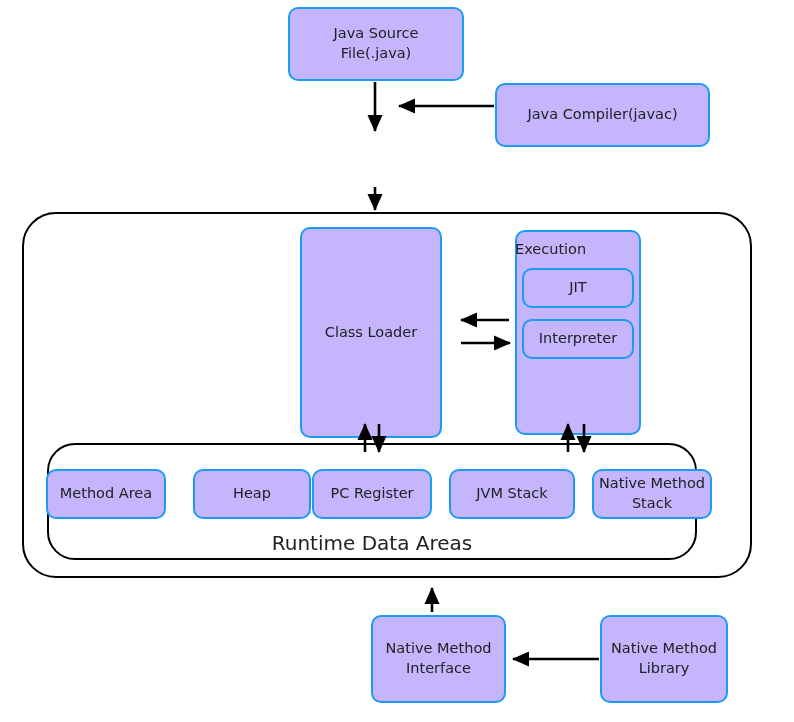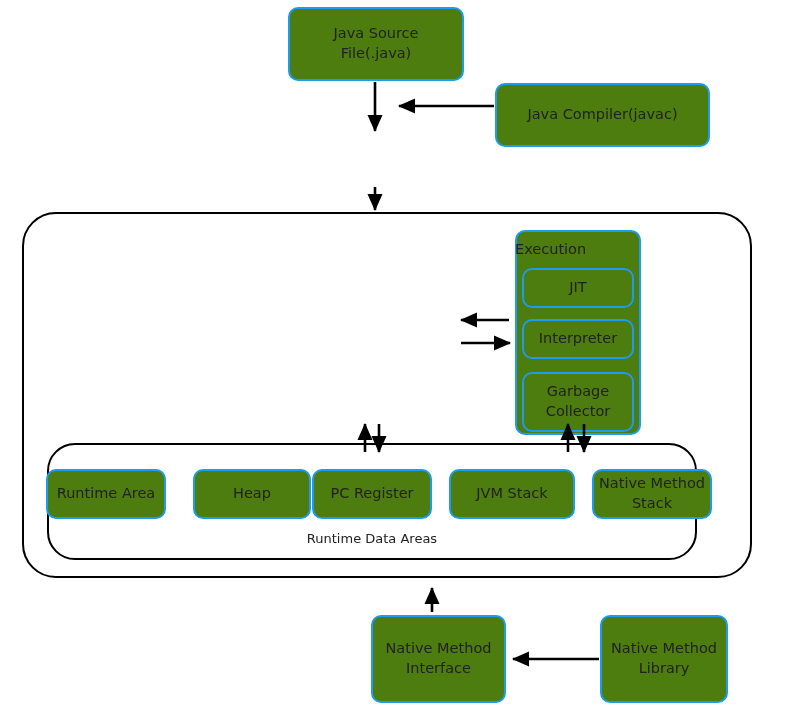--- a/index.html
+++ b/index.html
@@ -18,21 +18,21 @@
   }
   .node {
     position: absolute;
     box-sizing: border-box;
     display: flex;
     align-items: center;
     justify-content: center;
     text-align: center;
     border: 2px solid #1b9cf0;
     border-radius: 10px;
-    background: #4d7c0f;
+    background: #c4b5fd;
     color: #222222;
     font-size: 14.5px;
     line-height: 1.35;
     white-space: pre-line;
     z-index: 3;
   }
   .container-box {
     position: absolute;
     box-sizing: border-box;
     border: 2px solid #000000;
@@ -42,21 +42,21 @@
     border-radius: 34px;
     z-index: 1;
   }
   #runtime-container {
     border-radius: 28px;
     z-index: 2;
   }
   .container-label {
     position: absolute;
     text-align: center;
-    font-size: 13px;
+    font-size: 20px;
     color: #222222;
     z-index: 4;
   }
   .group-label {
     position: absolute;
     text-align: left;
     font-size: 14.5px;
     color: #222222;
     z-index: 5;
   }
@@ -83,33 +83,32 @@
   <div class="container-box" id="jvm-container" style="left:22px; top:212px; width:730px; height:366px;"></div>
 
   <div class="container-box" id="runtime-container" style="left:47px; top:443px; width:650px; height:117px;"></div>
 
   <div class="node" id="java-source-file" style="left:288px; top:7px; width:176px; height:74px;">Java Source
 File(.java)</div>
 
   <div class="node" id="java-compiler" style="left:495px; top:83px; width:215px; height:64px;">Java Compiler(javac)</div>
 
 
+  <div class="node" id="class-loader" style="left:300px; top:227px; width:142px; height:211px;">Class Loader</div>
 
   <div class="node" id="execution-box" style="left:515px; top:230px; width:126px; height:205px; align-items:flex-start; justify-content:center;"></div>
 
   <div class="group-label" id="execution-label" style="left:515px; top:241px; width:126px;">Execution</div>
 
   <div class="node" id="jit-box" style="left:522px; top:268px; width:112px; height:40px;">JIT</div>
 
   <div class="node" id="interpreter-box" style="left:522px; top:319px; width:112px; height:40px;">Interpreter</div>
 
-  <div class="node" id="garbage-collector-box" style="left:522px; top:372px; width:112px; height:60px;">Garbage
-Collector</div>
 
-  <div class="node" id="method-area" style="left:46px; top:469px; width:120px; height:50px;">Runtime Area</div>
+  <div class="node" id="method-area" style="left:46px; top:469px; width:120px; height:50px;">Method Area</div>
 
   <div class="node" id="heap" style="left:180px; top:469px; width:118px; height:50px;margin-left:13px;">Heap</div>
 
   <div class="node" id="pc-register" style="left:312px; top:469px; width:120px; height:50px;">PC Register</div>
 
   <div class="node" id="jvm-stack" style="left:449px; top:469px; width:126px; height:50px;">JVM Stack</div>
 
   <div class="node" id="native-method-stack" style="left:592px; top:469px; width:120px; height:50px;">Native Method
 Stack</div>
 

